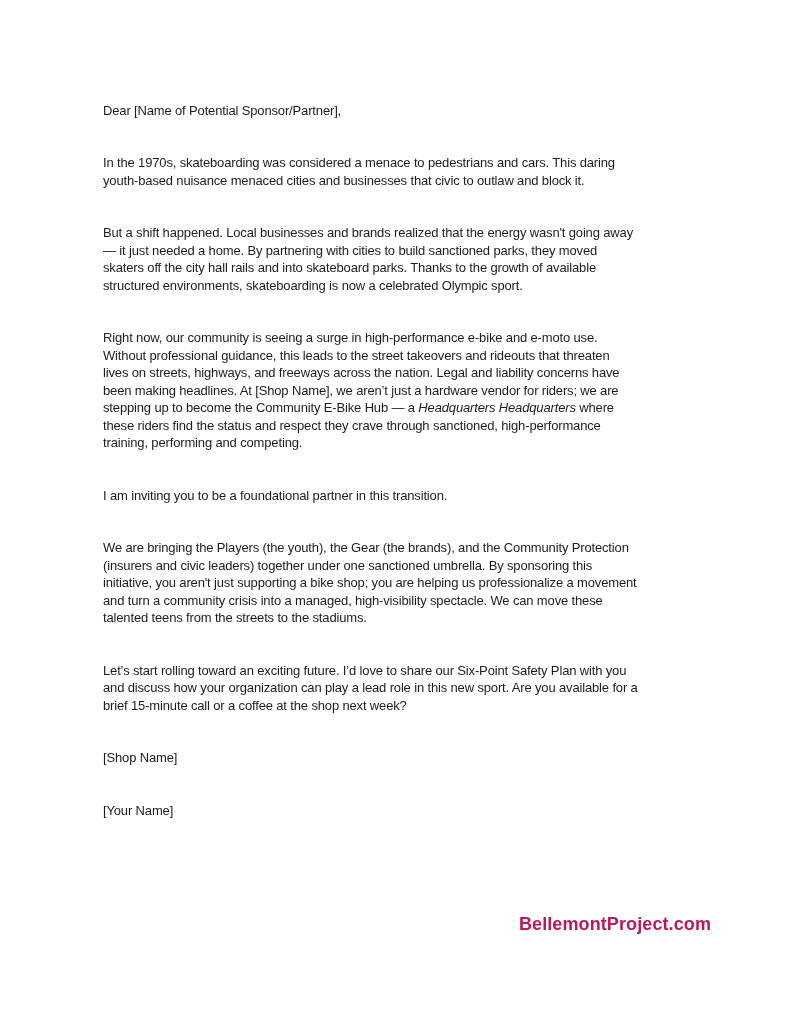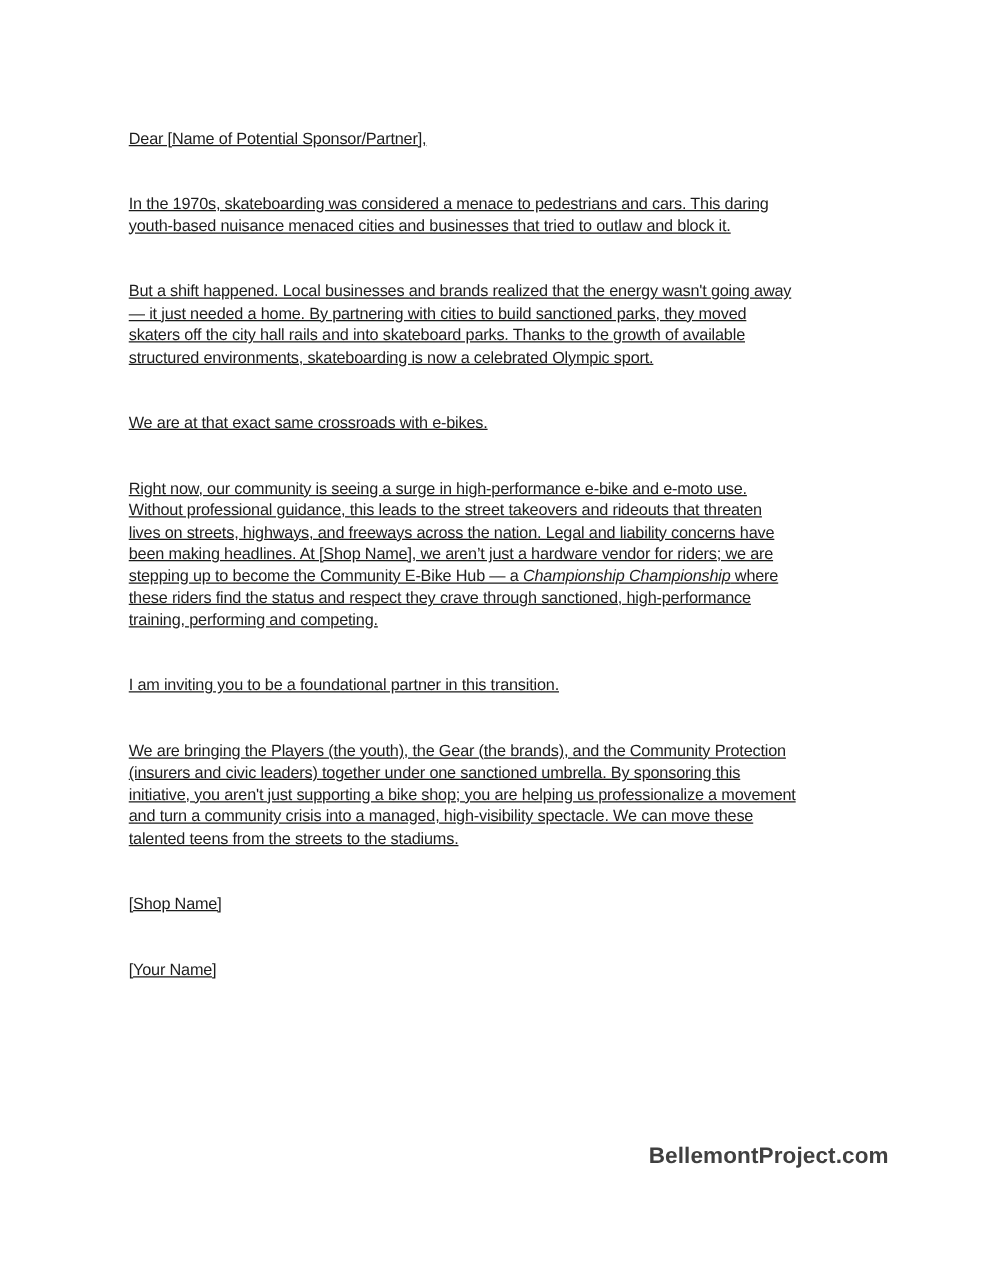--- a/index.html
+++ b/index.html
@@ -17,54 +17,56 @@
   .letter {
     position: absolute;
     left: 103px; top: 84px;
     width: 625px;
     color: #1c1c1c;
     font-size: 13px;
     line-height: 17.5px;
     letter-spacing: -0.15px;
     white-space: pre-line;
   }
-  .letter p { margin: 0 0 17.5px 0; text-decoration: underline; }
+  .letter p { margin: 0 0 17.5px 0; }
   .em-italic { font-style: italic; }
   .footer-brand {
     position: absolute;
     top: 914px; right: 80px;
     font-size: 18px;
     font-weight: 700;
     letter-spacing: 0.1px;
-    color: #404040;
+    color: #be185d;
   }
 </style>
 </head>
 <body>
 
 <div class="page">
   <div class="letter">
     <p>Dear [Name of Potential Sponsor/Partner],</p>
     <p>In the 1970s, skateboarding was considered a menace to pedestrians and cars. This daring
-youth-based nuisance menaced cities and businesses that tried to outlaw and block it.</p>
+youth-based nuisance menaced cities and businesses that civic to outlaw and block it.</p>
     <p>But a shift happened. Local businesses and brands realized that the energy wasn't going away
 — it just needed a home. By partnering with cities to build sanctioned parks, they moved
 skaters off the city hall rails and into skateboard parks. Thanks to the growth of available
 structured environments, skateboarding is now a celebrated Olympic sport.</p>
-    <p>We are at that exact same crossroads with e-bikes.</p>
     <p><span>Right now, our community is seeing a surge in high-performance e-bike and e-moto use.
 Without professional guidance, this leads to the street takeovers and rideouts that threaten
 lives on streets, highways, and freeways across the nation. Legal and liability concerns have
 been making headlines. At [Shop Name], we aren’t just a hardware vendor for riders; we are
-stepping up to become the Community E-Bike Hub — a </span><span class="em-italic">Championship Championship</span><span> where
+stepping up to become the Community E-Bike Hub — a </span><span class="em-italic">Headquarters Headquarters</span><span> where
 these riders find the status and respect they crave through sanctioned, high-performance
 training, performing and competing.</span></p>
     <p>I am inviting you to be a foundational partner in this transition.</p>
     <p>We are bringing the Players (the youth), the Gear (the brands), and the Community Protection
 (insurers and civic leaders) together under one sanctioned umbrella. By sponsoring this
 initiative, you aren't just supporting a bike shop; you are helping us professionalize a movement
 and turn a community crisis into a managed, high-visibility spectacle. We can move these
 talented teens from the streets to the stadiums.</p>
+    <p>Let’s start rolling toward an exciting future. I’d love to share our Six-Point Safety Plan with you
+and discuss how your organization can play a lead role in this new sport. Are you available for a
+brief 15-minute call or a coffee at the shop next week?</p>
     <p>[Shop Name]</p>
     <p>[Your Name]</p>
   </div>
   <div class="footer-brand">BellemontProject.com</div>
 </div>
 
 </body></html>

